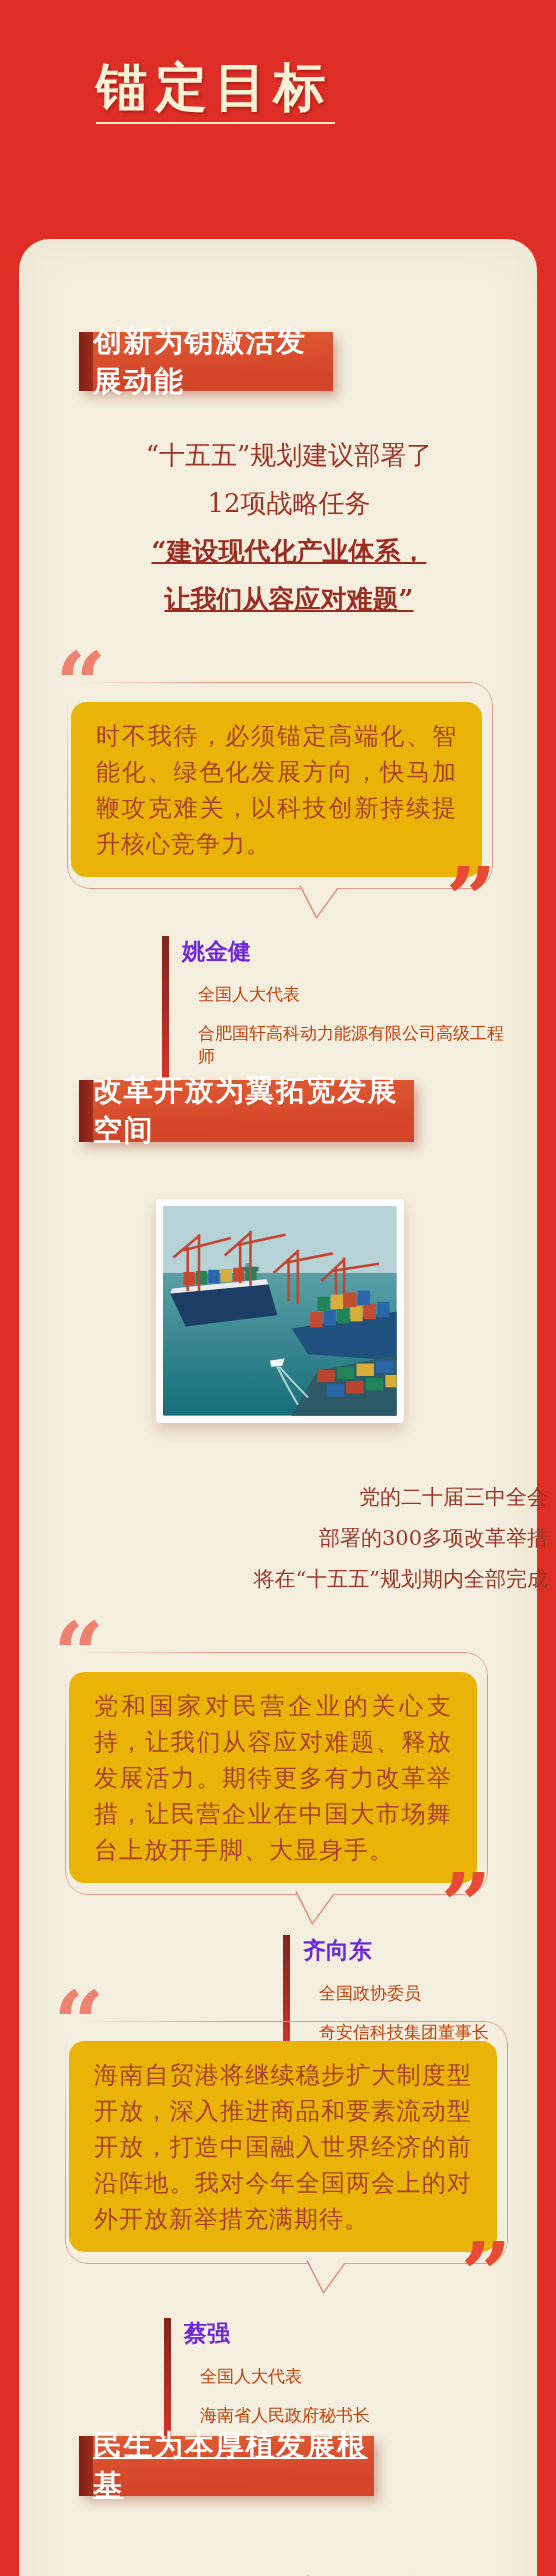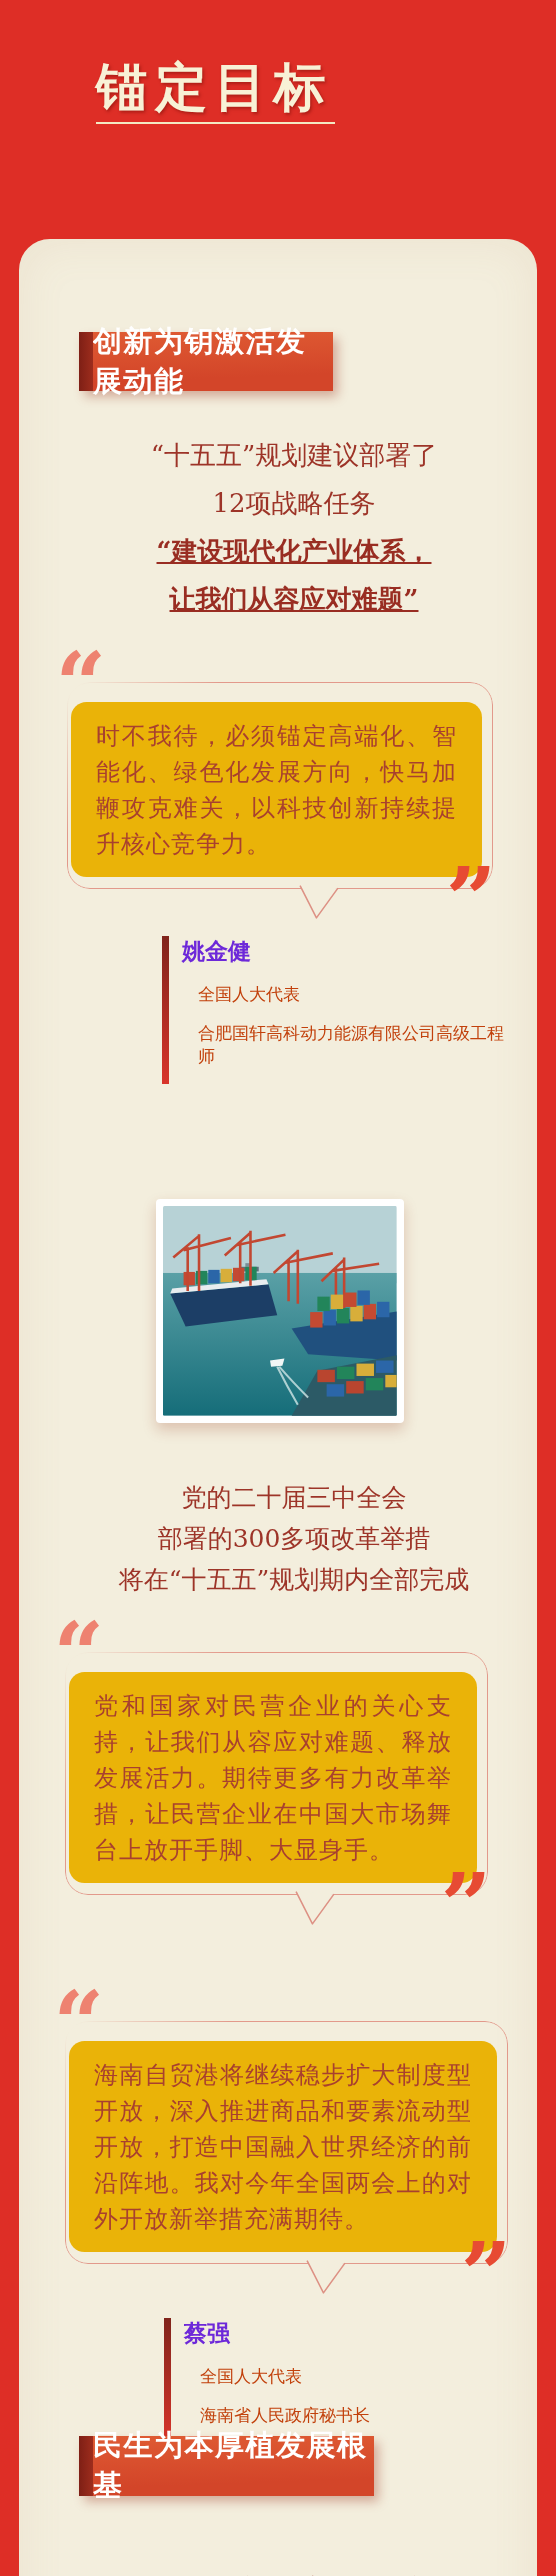--- a/index.html
+++ b/index.html
@@ -28,27 +28,27 @@
     color:#ffffff;font-weight:bold;font-size:29px;letter-spacing:1.5px;
     padding-left:14px;box-sizing:border-box;
     box-shadow:4.6px 5.7px 10.3px rgba(150,40,20,.35);
   }
   .badge::before{
     content:"";position:absolute;left:0;top:0;bottom:0;width:14px;
     background:linear-gradient(90deg,#7e1f15,#9e2d1d);
   }
   .badge1{left:60px;top:93px;width:254px;height:59px;}
   .badge2{left:60px;top:841px;width:335px;height:62px;}
-  .badge3{left:60px;top:2197px;width:295px;height:60px;}
-  
-  .intro{position:absolute;left:16px;width:100%;text-align:center;color:#9d3428;margin:0;}
+  .badge3{left:60px;top:2197px;width:295px;height:60px;text-decoration:underline;}
+  
+  .intro{position:absolute;left:0;width:100%;text-align:center;color:#9d3428;margin:0;padding-left:11px;}
   .intro p{margin:0;}
   .intro .b{font-weight:bold;color:#992d22;text-decoration:underline;}
   .intro1{top:192px;font-size:26px;line-height:48px;}
-  .intro2{top:1238px;font-size:25px;line-height:41px;}
+  .intro2{top:1238px;font-size:21px;line-height:41px;text-align:right;}
   .intro3{top:2331px;font-size:24px;line-height:37px;}
   
   .quote{position:absolute;}
   .q1{left:52px;top:463px;width:411px;}
   .q2{left:50px;top:1433px;width:408px;}
   .q3{left:50px;top:1802px;width:428px;}
   .qoutline{
     position:absolute;left:-4.1px;right:-11.3px;top:-19.6px;bottom:-12.4px;
     border:1.5px solid #e2998b;border-radius:23px;z-index:1;
     -webkit-mask-image:linear-gradient(135deg,rgba(0,0,0,0) 2%,#000 24%);
@@ -122,20 +122,21 @@
 
   <div class="attr attr1">
     <div class="attr-bar"></div>
     <div>
       <p class="attr-name">姚金健</p>
       <p class="attr-title">全国人大代表</p>
       <p class="attr-title">合肥国轩高科动力能源有限公司高级工程师</p>
     </div>
   </div>
 
+  <div class="badge badge2">改革开放为翼拓宽发展空间</div>
 
   <figure class="polaroid" style="margin:0">
     <svg viewBox="0 0 454 407" preserveAspectRatio="none">
       <rect width="454" height="150" fill="#b7d2d6"></rect>
       <rect y="130" width="454" height="277" fill="url(#sea)"></rect>
       <rect x="150" y="118" width="36" height="9" fill="#5b6f7a"></rect>
       <rect x="160" y="111" width="10" height="7" fill="#7b8d96"></rect>
 
       <polygon points="14,170 205,152 222,212 44,234" fill="#1c3e66"></polygon>
       <polygon points="14,170 205,152 201,142 18,160" fill="#e8ecef"></polygon>
@@ -195,20 +196,28 @@
   <div class="quote q2">
     <div class="qoutline"></div>
     <span class="qmark qopen">“</span>
     <p class="qcard">党和国家对民营企业的关心支持，让我们从容应对难题、释放发展活力。期待更多有力改革举措，让民营企业在中国大市场舞台上放开手脚、大显身手。</p>
     <svg class="qtail" viewBox="0 0 86 72">
       <path d="M6 3 L38 66 L80 8" fill="#f3eedd" stroke="#dd9184" stroke-width="3" stroke-linejoin="round"></path>
     </svg>
     <span class="qmark qclose">”</span>
   </div>
 
+  <div class="attr attr2">
+    <div class="attr-bar"></div>
+    <div>
+      <p class="attr-name">齐向东</p>
+      <p class="attr-title">全国政协委员</p>
+      <p class="attr-title">奇安信科技集团董事长</p>
+    </div>
+  </div>
 
   <div class="quote q3">
     <div class="qoutline"></div>
     <span class="qmark qopen">“</span>
     <p class="qcard">海南自贸港将继续稳步扩大制度型开放，深入推进商品和要素流动型开放，打造中国融入世界经济的前沿阵地。我对今年全国两会上的对外开放新举措充满期待。</p>
     <svg class="qtail" viewBox="0 0 86 72">
       <path d="M6 3 L38 66 L80 8" fill="#f3eedd" stroke="#dd9184" stroke-width="3" stroke-linejoin="round"></path>
     </svg>
     <span class="qmark qclose">”</span>
   </div>

